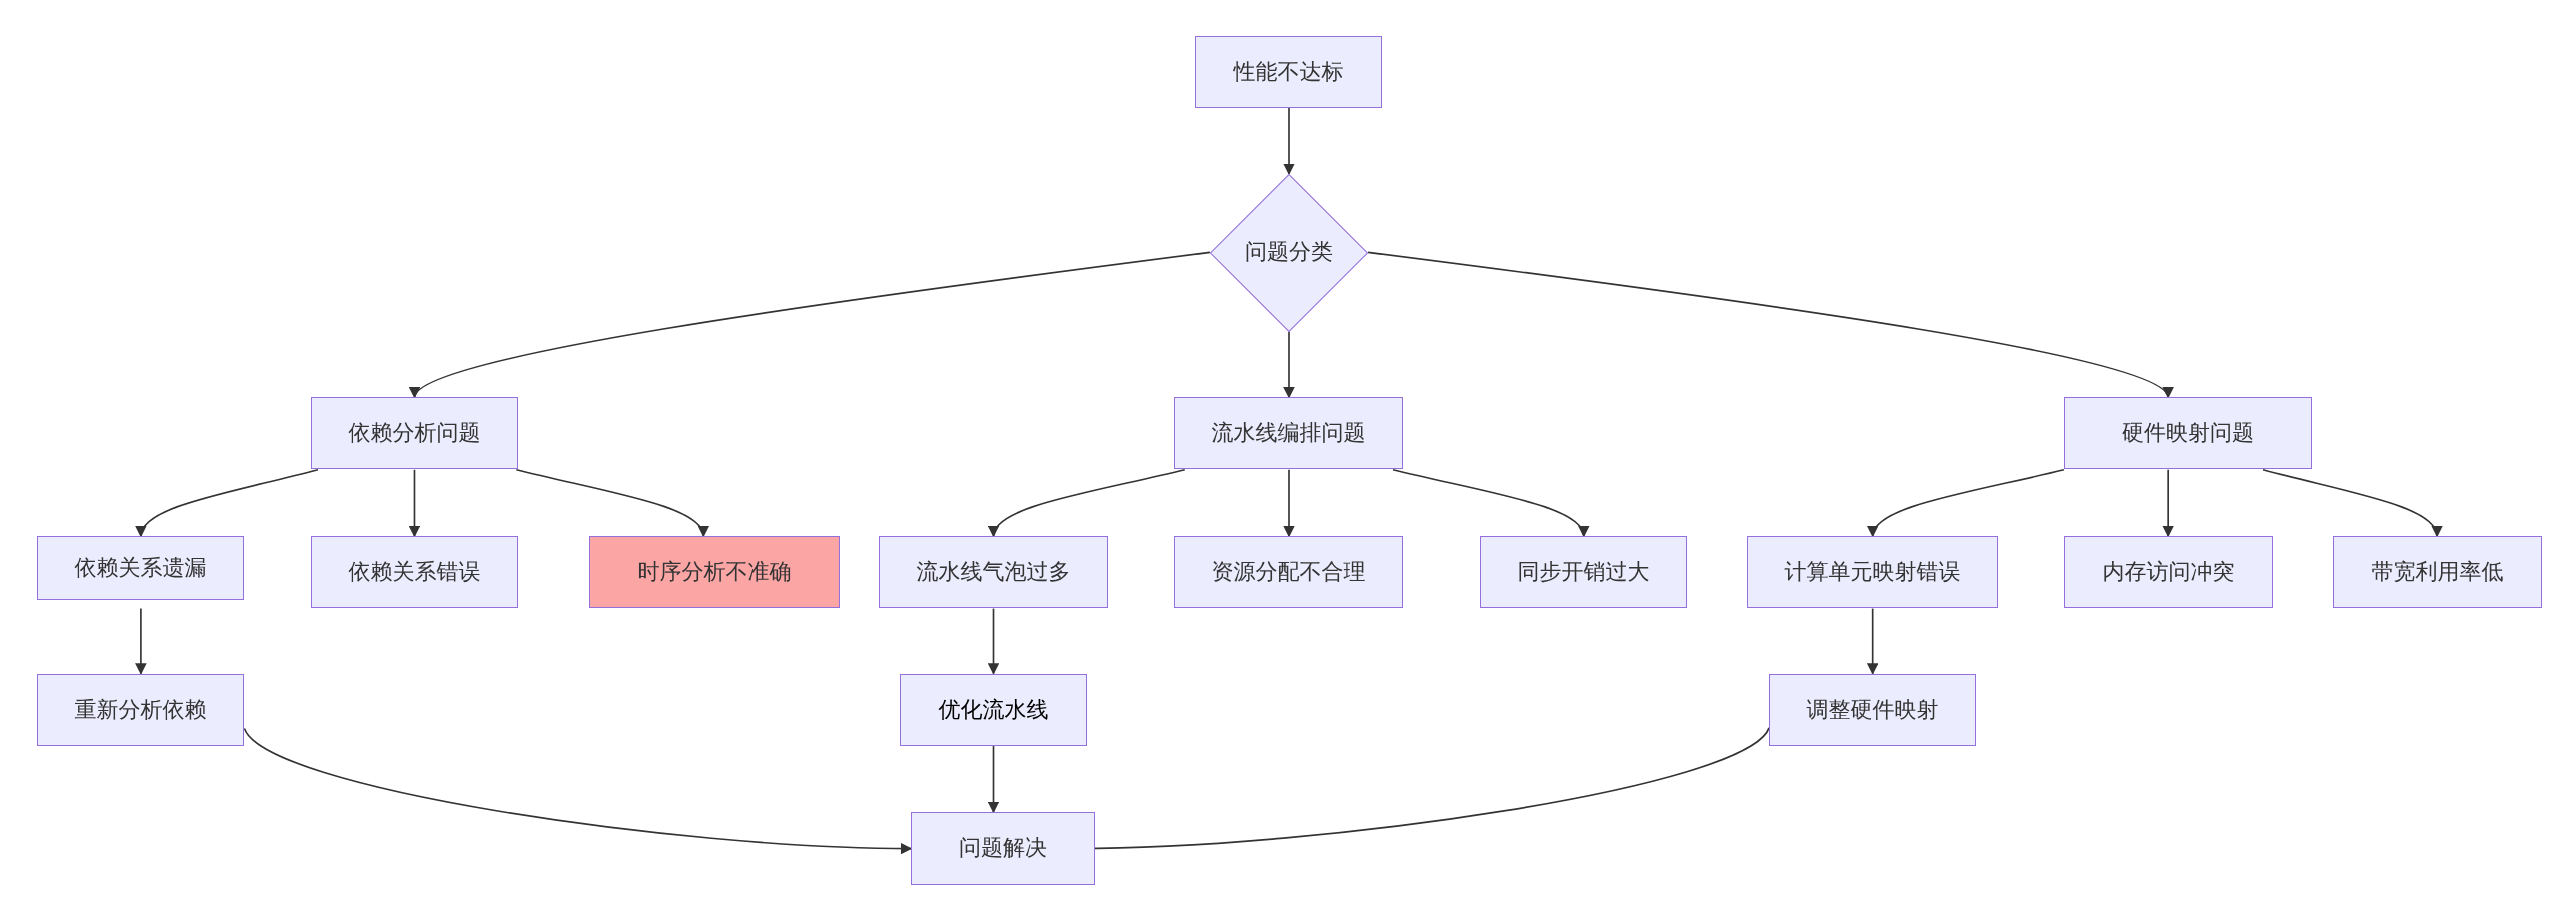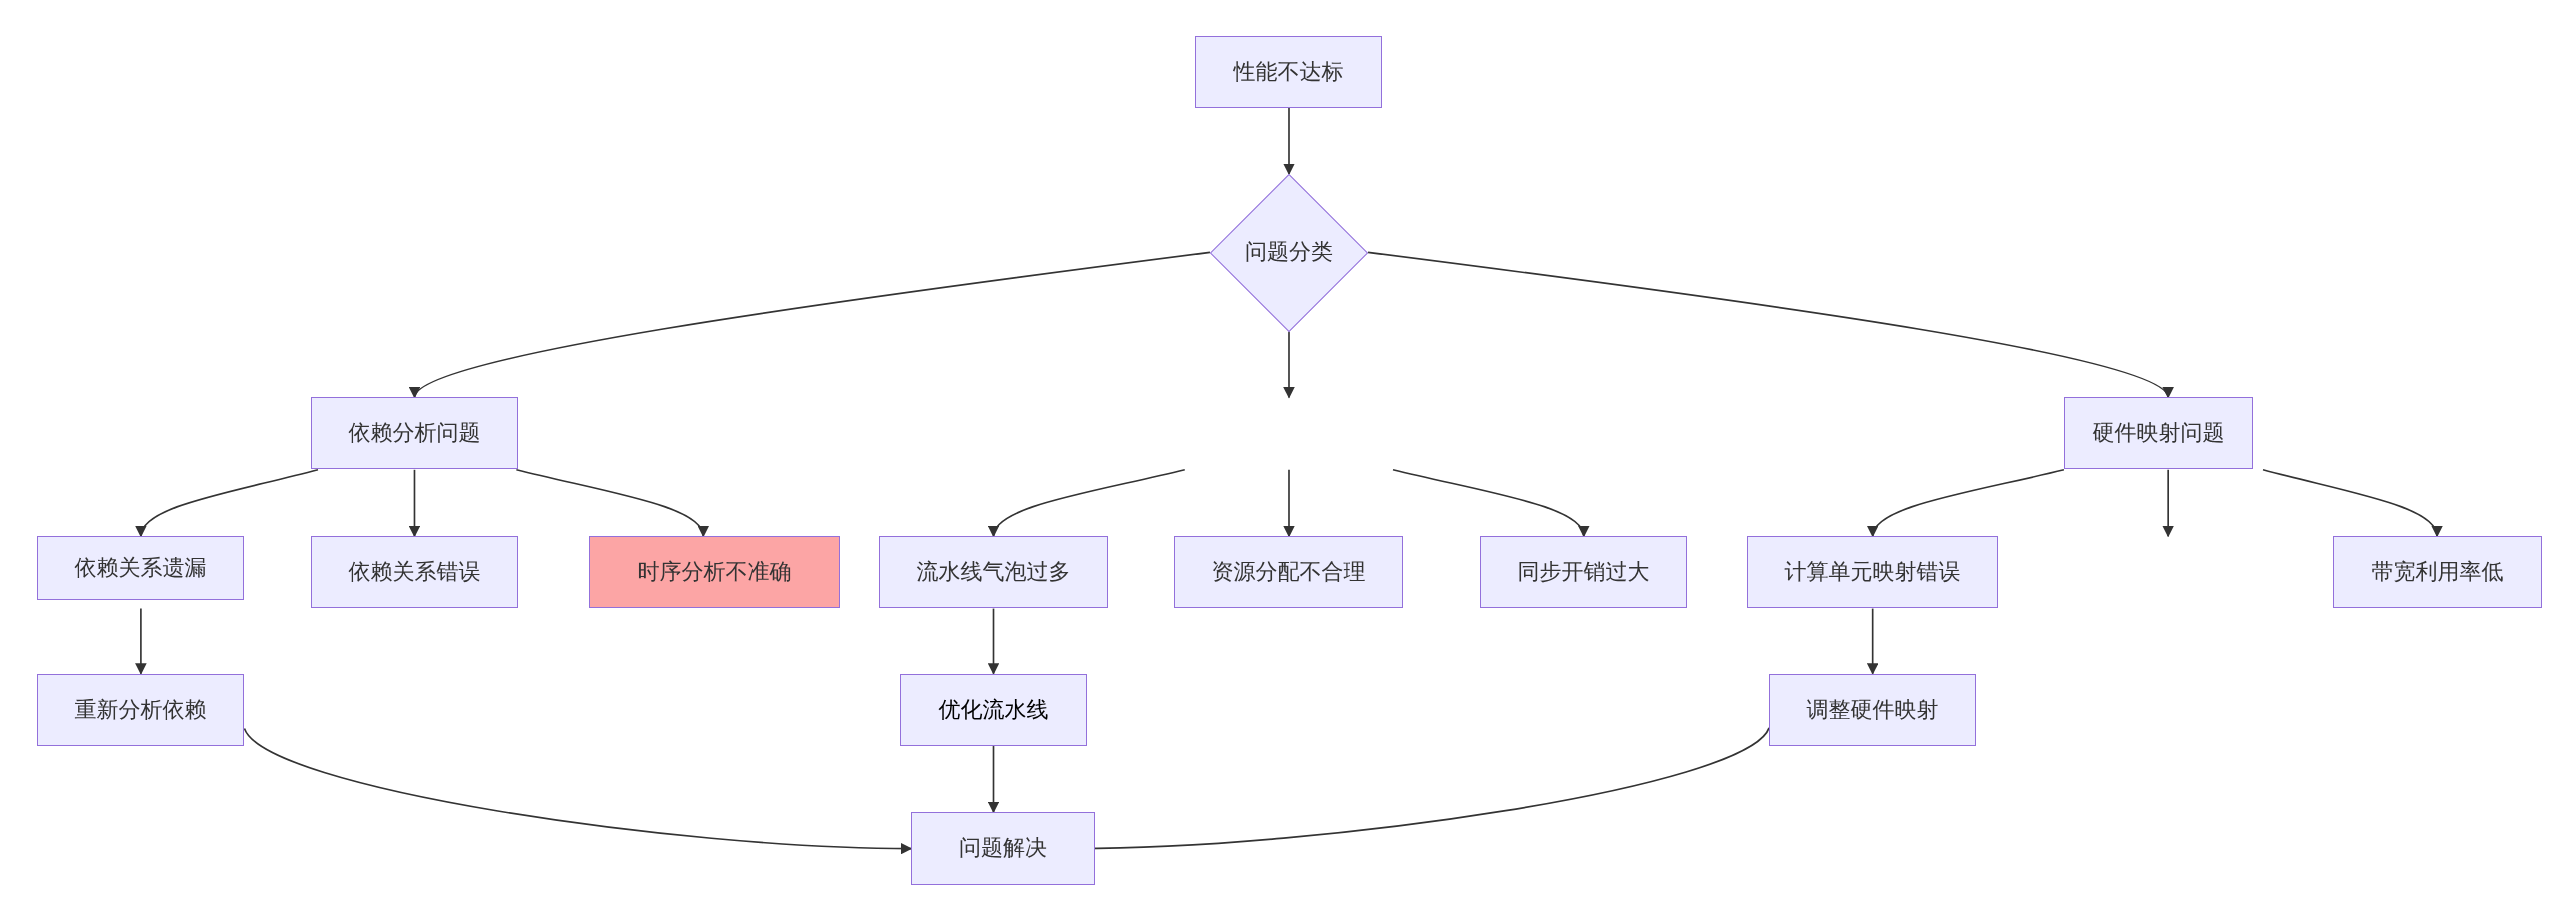--- a/index.html
+++ b/index.html
@@ -103,21 +103,24 @@
       <div class="node rect" style="left: 1195px; top: 36px; width: 187px; height: 72px; color: rgb(51, 51, 51); background: rgb(236, 236, 255); border-color: rgb(147, 112, 219);">
         <span class="label">性能不达标</span>
       </div>
       <div class="node diamond-wrap" style="left: 1210px; top: 174px; width: 158px; height: 157px; color: rgb(51, 51, 51);">
         <div class="diamond-shape" style="width: 112px; height: 112px; background: rgb(236, 236, 255); border-color: rgb(147, 112, 219);"></div>
         <span class="label">问题分类</span>
       </div>
       <div class="node rect" style="left: 311px; top: 397px; width: 207px; height: 72px; color: rgb(51, 51, 51); background: rgb(236, 236, 255); border-color: rgb(147, 112, 219);">
         <span class="label">依赖分析问题</span>
       </div>
-      <div class="node rect" style="left: 2064px; top: 397px; width: 189px; height: 72px; color: rgb(51, 51, 51); background: rgb(236, 236, 255); border-color: rgb(147, 112, 219); font-family: Liberation Serif, serif;">
+      <div class="node rect" style="left: 1174px; top: 397px; width: 229px; height: 72px; color: rgb(51, 51, 51); background: rgb(236, 236, 255); border-color: rgb(147, 112, 219);">
+        <span class="label">流水线编排问题</span>
+      </div>
+      <div class="node rect" style="left: 2064px; top: 397px; width: 248px; height: 72px; color: rgb(51, 51, 51); background: rgb(236, 236, 255); border-color: rgb(147, 112, 219); font-family: Liberation Serif, serif;">
         <span class="label">硬件映射问题</span>
       </div>
       <div class="node rect" style="left: 37px; top: 536px; width: 207px; height: 64px; color: rgb(51, 51, 51); background: rgb(236, 236, 255); border-color: rgb(147, 112, 219);">
         <span class="label">依赖关系遗漏</span>
       </div>
       <div class="node rect" style="left: 311px; top: 536px; width: 207px; height: 72px; color: rgb(51, 51, 51); background: rgb(236, 236, 255); border-color: rgb(147, 112, 219);">
         <span class="label">依赖关系错误</span>
       </div>
       <div class="node rect" style="left: 589px; top: 536px; width: 251px; height: 72px; color: rgb(51, 51, 51); background: #fca5a5; border-color: rgb(147, 112, 219);">
         <span class="label">时序分析不准确</span>
@@ -127,20 +130,23 @@
       </div>
       <div class="node rect" style="left: 1174px; top: 536px; width: 229px; height: 72px; color: rgb(51, 51, 51); background: rgb(236, 236, 255); border-color: rgb(147, 112, 219);">
         <span class="label">资源分配不合理</span>
       </div>
       <div class="node rect" style="left: 1480px; top: 536px; width: 207px; height: 72px; color: rgb(51, 51, 51); background: rgb(236, 236, 255); border-color: rgb(147, 112, 219);">
         <span class="label">同步开销过大</span>
       </div>
       <div class="node rect" style="left: 1747px; top: 536px; width: 251px; height: 72px; color: rgb(51, 51, 51); background: rgb(236, 236, 255); border-color: rgb(147, 112, 219);">
         <span class="label">计算单元映射错误</span>
       </div>
+      <div class="node rect" style="left: 2064px; top: 536px; width: 209px; height: 72px; color: rgb(51, 51, 51); background: rgb(236, 236, 255); border-color: rgb(147, 112, 219);">
+        <span class="label">内存访问冲突</span>
+      </div>
       <div class="node rect" style="left: 2333px; top: 536px; width: 209px; height: 72px; color: rgb(51, 51, 51); background: rgb(236, 236, 255); border-color: rgb(147, 112, 219);">
         <span class="label">带宽利用率低</span>
       </div>
       <div class="node rect" style="left: 37px; top: 674px; width: 207px; height: 72px; color: rgb(51, 51, 51); background: rgb(236, 236, 255); border-color: rgb(147, 112, 219);">
         <span class="label">重新分析依赖</span>
       </div>
       <div class="node rect" style="left: 900px; top: 674px; width: 187px; height: 72px; color: #000000; background: rgb(236, 236, 255); border-color: rgb(147, 112, 219);">
         <span class="label">优化流水线</span>
       </div>
       <div class="node rect" style="left: 1769px; top: 674px; width: 207px; height: 72px; color: rgb(51, 51, 51); background: rgb(236, 236, 255); border-color: rgb(147, 112, 219);">

